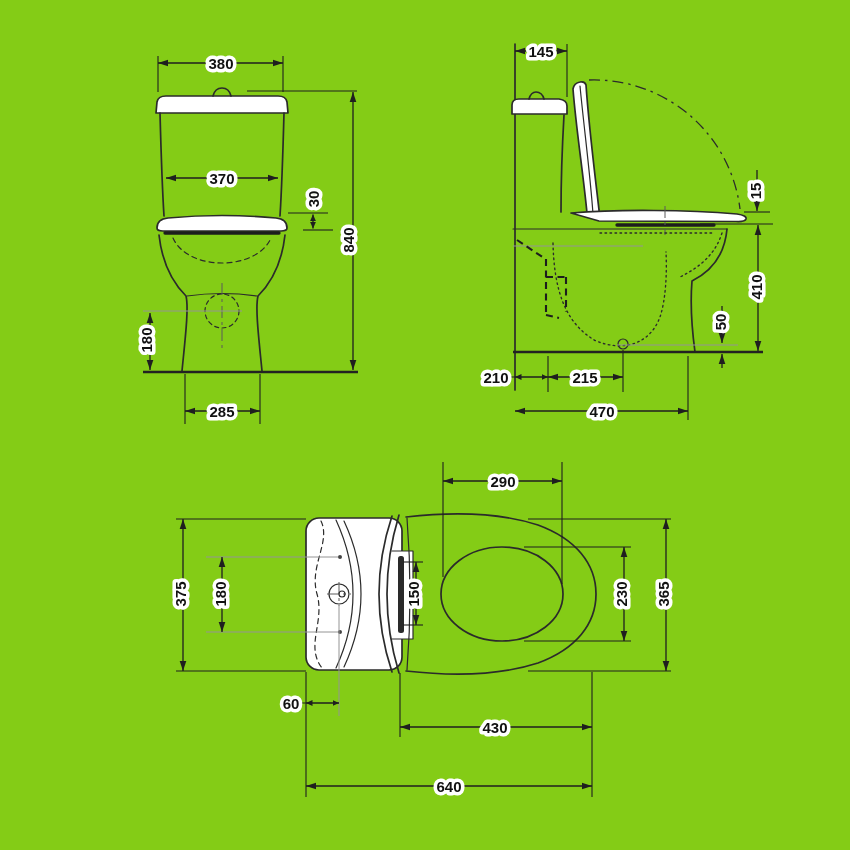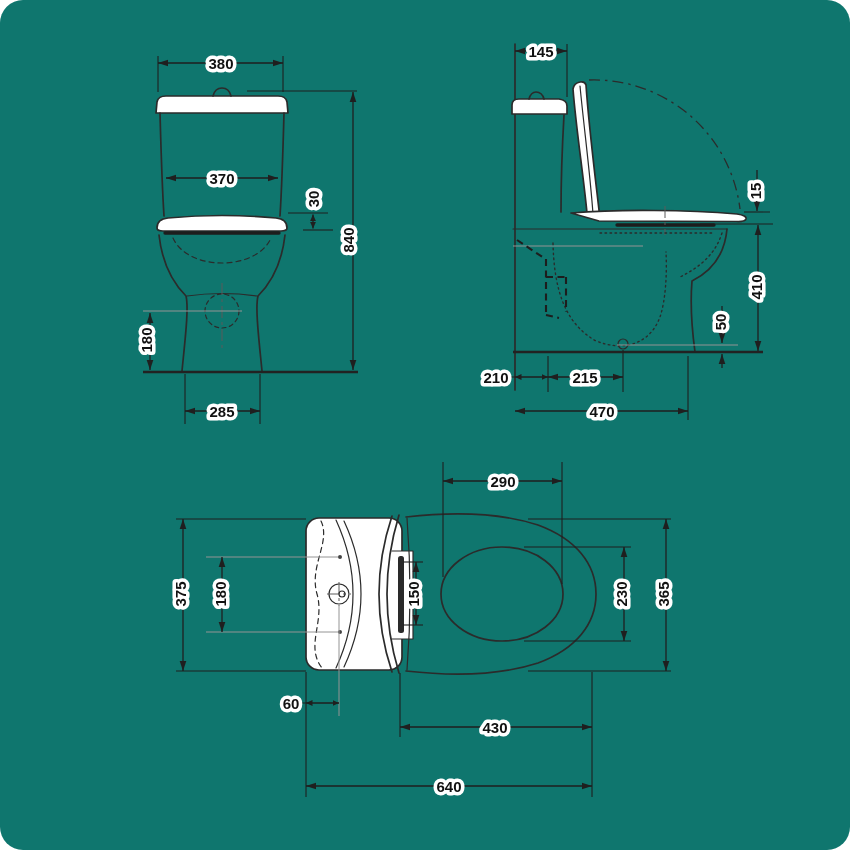--- a/index.html
+++ b/index.html
@@ -1,16 +1,16 @@
 <!DOCTYPE html>
 <html><head>
 <meta charset="utf-8">
 <style>
   html,body{margin:0;padding:0;background:#fff;}
-  .stage{width:850px;height:850px;background:#0f766e;position:relative;overflow:hidden;border-radius:23px;}
+  .stage{width:850px;height:850px;background:#84cc16;position:relative;overflow:hidden;}
   svg{display:block;}
   .out{stroke:#2b2b2b;stroke-width:1.7;fill:none;stroke-linecap:round;stroke-linejoin:round;}
   .outf{stroke:#2b2b2b;stroke-width:1.7;fill:#fff;stroke-linejoin:round;}
   .thin{stroke:#2b2b2b;stroke-width:1.2;fill:none;stroke-linecap:round;}
   .dim{stroke:#1f1f1f;stroke-width:1.3;fill:none;}
   .ext{stroke:#1f1f1f;stroke-width:1.1;fill:none;}
   .lead{stroke:#949494;stroke-width:1;fill:none;}
   .cl{stroke:#5a5a5a;stroke-width:1;fill:none;stroke-dasharray:12 4 3 4;}
   .band{stroke:#1d1d1d;stroke-width:3.3;fill:none;stroke-linecap:round;}
   .ground{stroke:#222;stroke-width:2.6;fill:none;}

